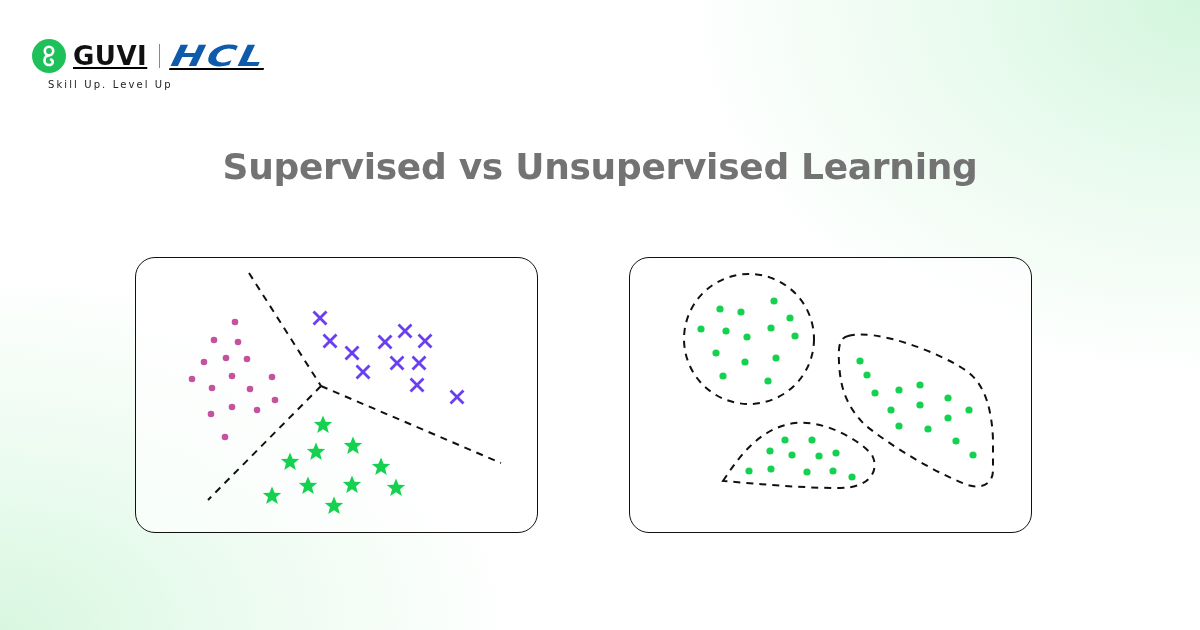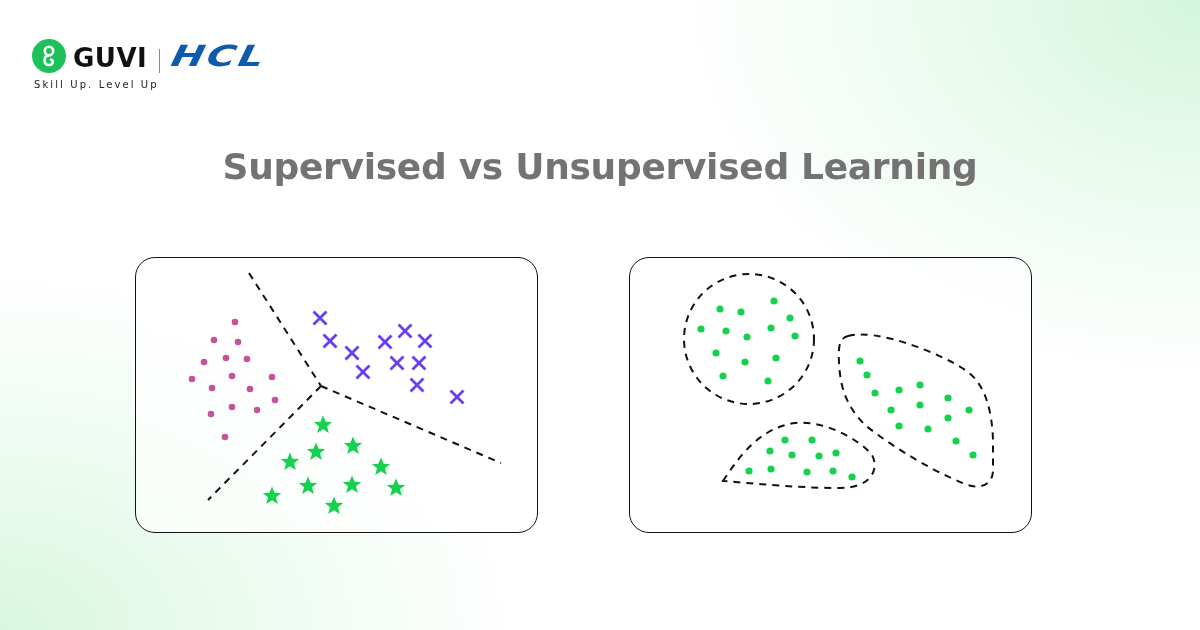--- a/index.html
+++ b/index.html
@@ -5,26 +5,26 @@
   html, body { margin:0; padding:0; }
   body {
     width:1200px; height:630px; overflow:hidden; position:relative;
     font-family:"Liberation Sans", sans-serif;
     background:
       radial-gradient(ellipse 520px 380px at 1200px 0px, #d3f6dd 0%, rgba(211,246,221,0.5) 45%, rgba(255,255,255,0) 100%),
       radial-gradient(ellipse 520px 360px at 0px 630px, #d8f7e0 0%, rgba(216,247,224,0.5) 45%, rgba(255,255,255,0) 100%),
       #ffffff;
   }
   .logo { position:absolute; left:32px; top:39px; height:60px; }
-  .logo-row { display:flex; align-items:flex-end; }
+  .logo-row { display:flex; align-items:center;text-decoration:underline; }
   .guvi-badge { width:34px; height:34px; border-radius:50%; background:#1ec05a; display:flex; align-items:center; justify-content:center; }
   .guvi-text { font-size:26px; font-weight:bold; color:#111; margin-left:7px; letter-spacing:0.5px; font-family:"DejaVu Sans", sans-serif; }
   .sep { width:1px; height:24px; background:#888; margin:0 12px 0 12px; }
   .hcl-text { font-size:29px; font-weight:bold; font-style:italic; color:#0f5bab; letter-spacing:2px; transform:skewX(-12deg) scaleX(1.35); transform-origin:left center; font-family:"DejaVu Sans", sans-serif; }
-  .tagline { font-size:10px; letter-spacing:2.1px; color:#222; margin-top:6px; margin-left:2px; font-family:"DejaVu Sans", sans-serif; }
+  .tagline { font-size:10px; letter-spacing:2.1px; color:#222; margin-top:6px; margin-left:16px; font-family:"DejaVu Sans", sans-serif; }
   .title { position:absolute; left:0; right:0; top:146px; text-align:center; font-size:36px; font-weight:bold; color:#737373; font-family:"DejaVu Sans", sans-serif; letter-spacing:-0.3px; }
   .panel { position:absolute; top:257px; width:403px; height:276px; border:1.5px solid #111; border-radius:20px; box-sizing:border-box; background:rgba(255,255,255,0.65); }
   .panel-left { left:135px; }
   .panel-right { left:629px; }
   svg.overlay { position:absolute; left:0; top:0; width:1200px; height:630px; pointer-events:none; }
 </style>
 </head>
 <body>
 
 <div class="logo">

